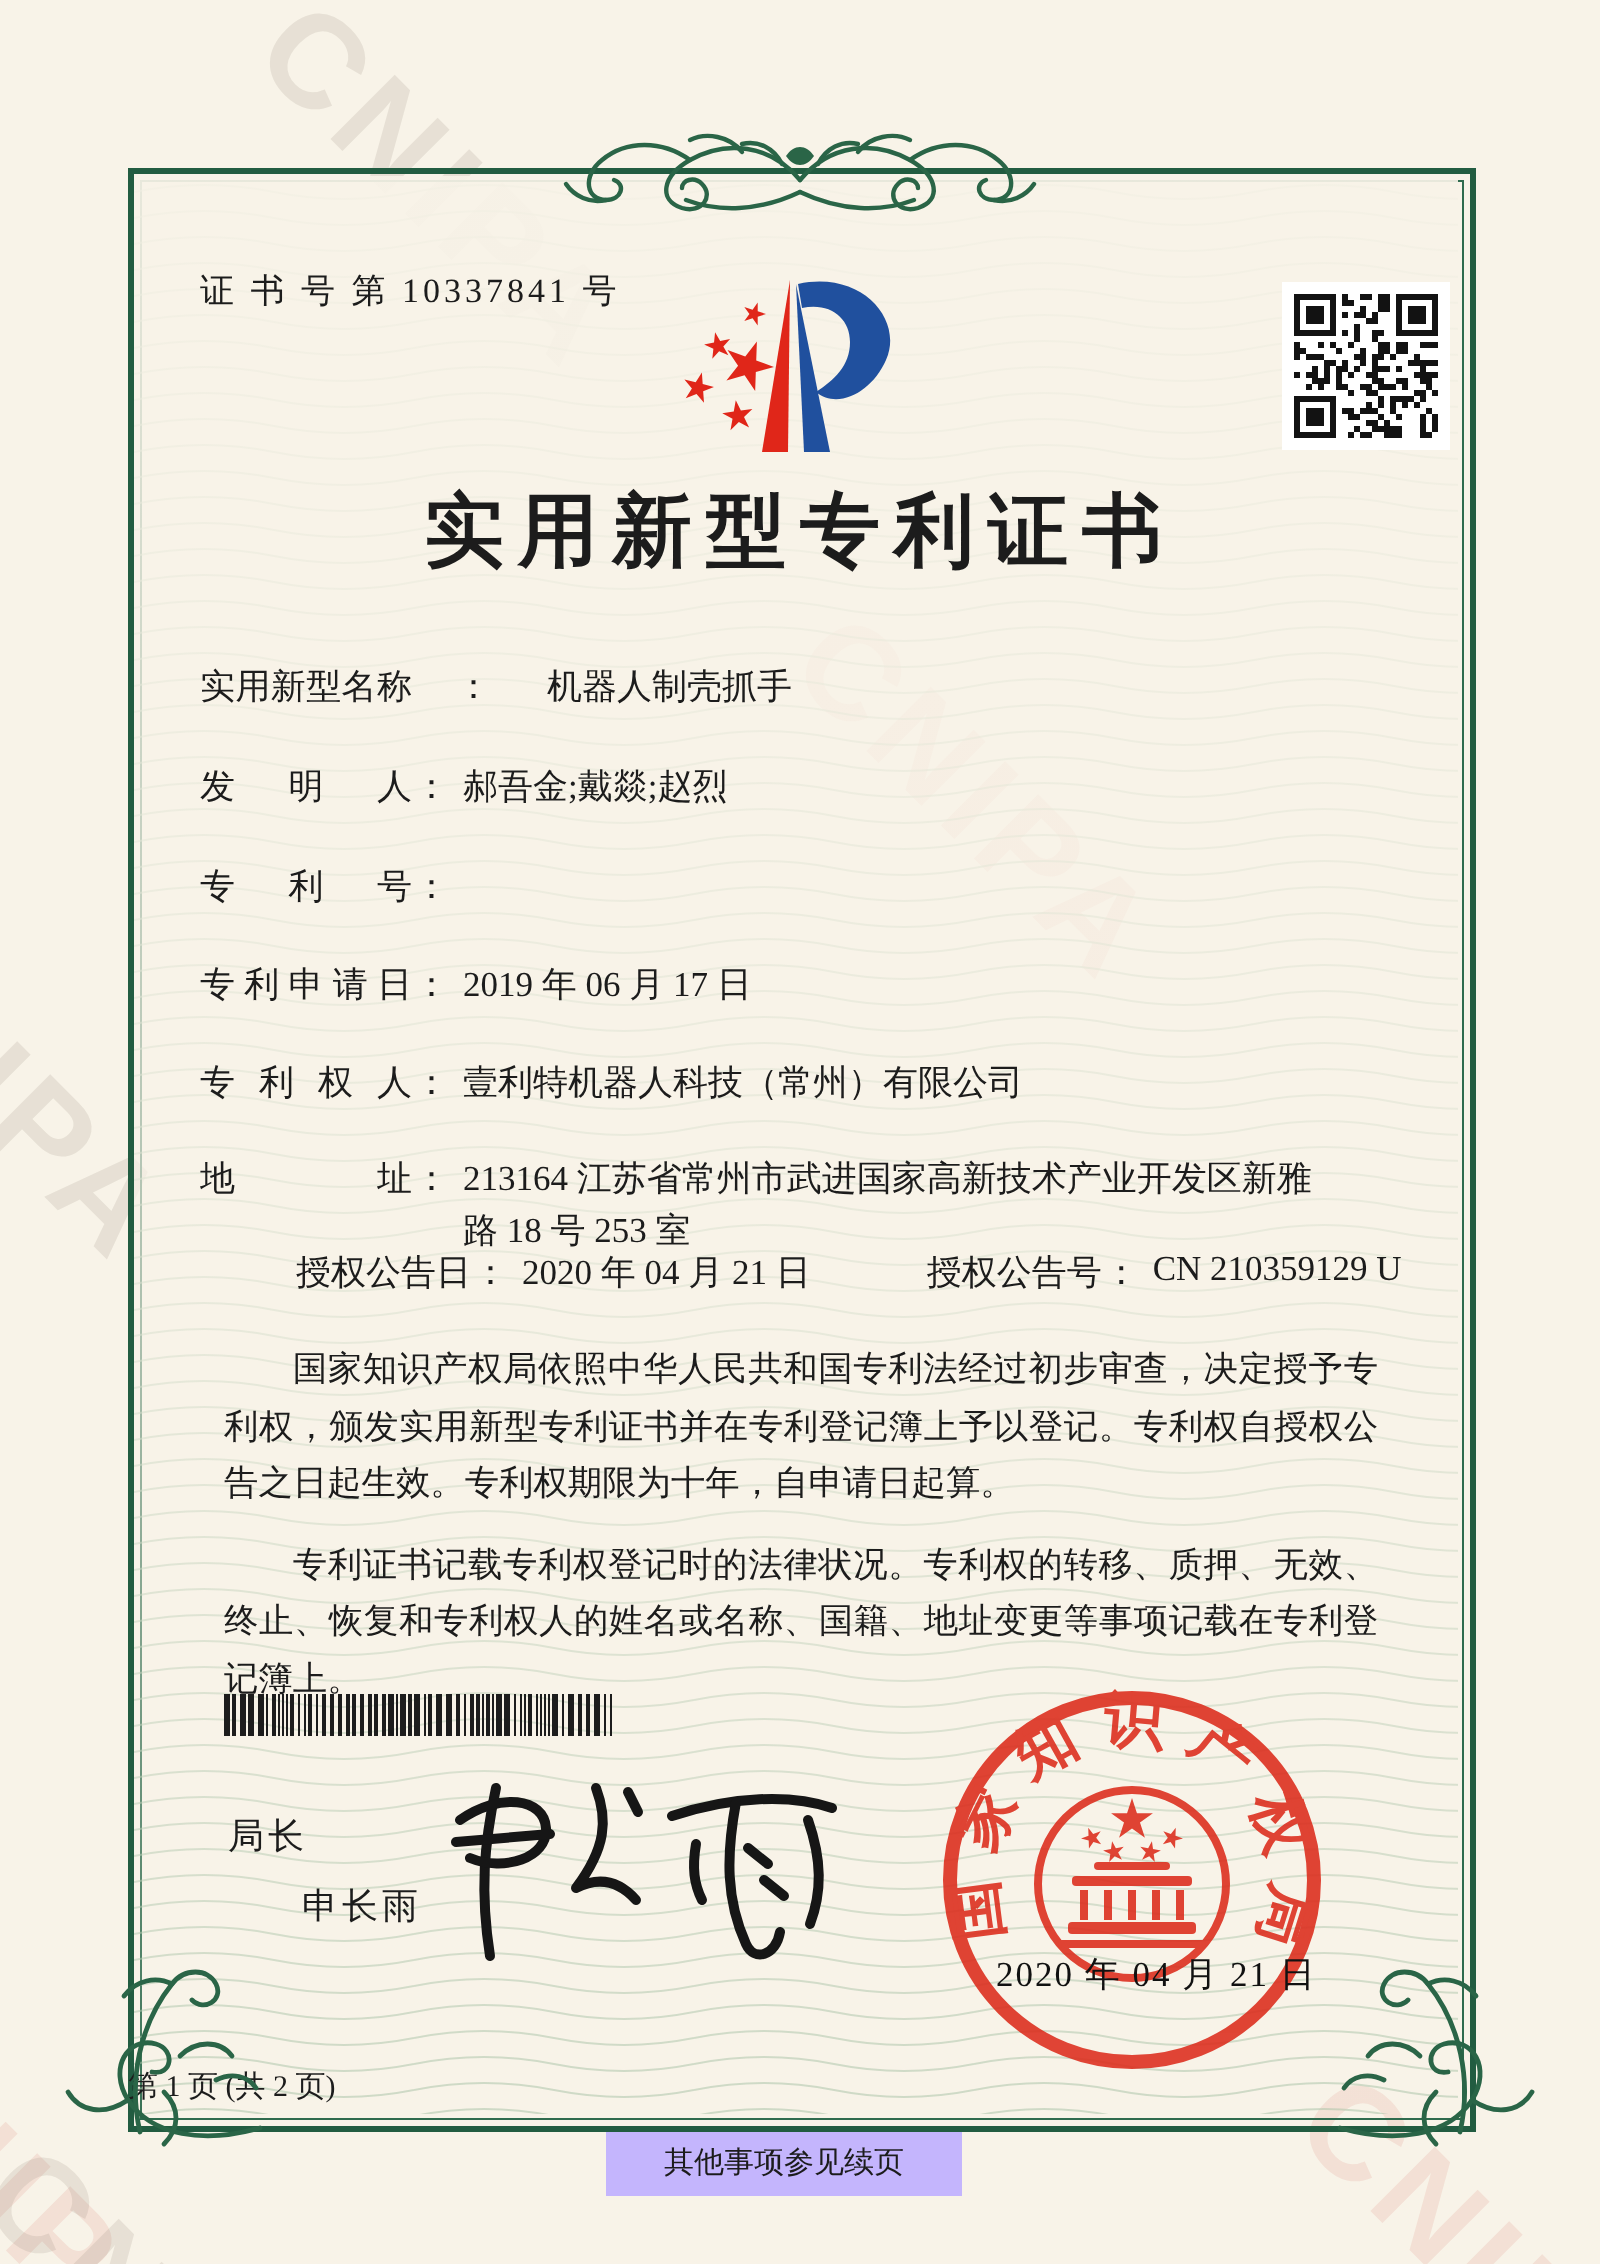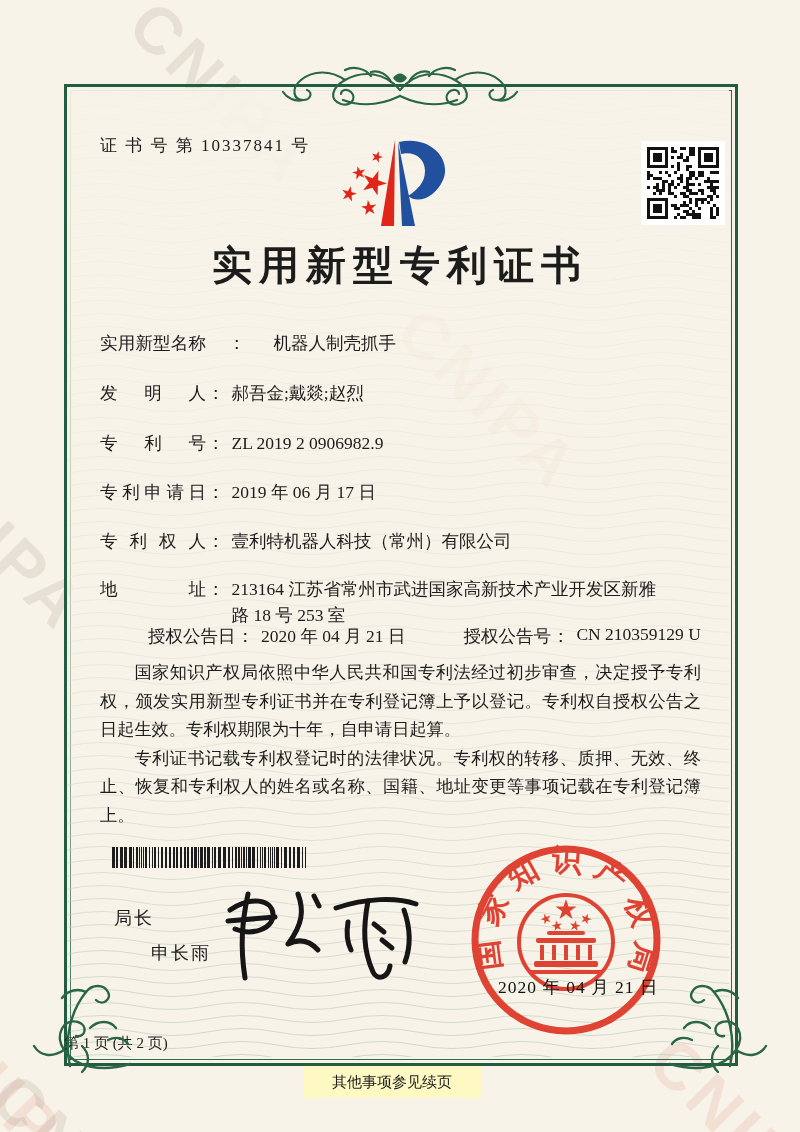--- a/index.html
+++ b/index.html
@@ -26,29 +26,29 @@
   .title{position:absolute;left:0;top:238px;width:800px;text-align:center;
          font-size:40px;font-weight:bold;letter-spacing:7px;}
   .frow{position:absolute;left:100px;display:flex;font-size:17.5px;line-height:26px;}
   .flabel{display:inline-block;width:106px;text-align:justify;text-align-last:justify;}
   .fcolon{margin:0 7px 0 1px;}
   .fvalue{white-space:pre-line;max-width:495px;}
   .grant-row{position:absolute;left:100px;top:624px;font-size:17.5px;display:flex;}
   .grant-pair{display:flex;margin-left:48px;}
   .grant-pair.second{margin-left:58px;}
   .paras{position:absolute;left:100px;top:659px;width:601px;font-size:17.2px;line-height:28.5px;text-align:justify;}
-  .paras p{margin:0;text-indent:2em;}
+  .paras p{margin:12px;text-indent:2em;}
   
   .signer-title{position:absolute;left:114px;top:906px;font-size:18px;letter-spacing:2px;}
   .signer-name{position:absolute;left:114px;top:941px;font-size:18px;letter-spacing:2px;margin-left:37px;}
   
   .seal-date{position:absolute;left:498px;top:975px;font-size:17.5px;letter-spacing:1px;color:#111;z-index:6;}
   
   .page-num{position:absolute;left:64px;top:1034px;width:668px;text-align:left;font-size:15px;}
-  .cont-box{position:absolute;left:303px;top:1066px;width:178px;height:32px;background:#fef9c3;
+  .cont-box{position:absolute;left:303px;top:1066px;width:178px;height:32px;background:#c4b5fd;
             text-align:center;line-height:32px;font-size:15px;z-index:3;}
   svg{display:block;}
 </style>
 </head>
 <body>
 
 <div class="wm wm-grey" style="left:168px;top:-14px;">CNIPA</div>
 <div class="wm wm-pink" style="left:436px;top:292px;">CNIPA</div>
 <div class="wm wm-grey" style="left:-58px;top:432px;">CNIPA</div>
 <div class="wm wm-pink" style="left:-48px;top:988px;">CNIPA</div>
@@ -313,21 +313,20 @@
     <span class="fvalue">机器人制壳抓手</span>
 </div>
 <div class="frow" style="top:380px;">
   <span class="flabel">发明人</span>
     <span class="fcolon">：</span>
     <span class="fvalue">郝吾金;戴燚;赵烈</span>
 </div>
 <div class="frow" style="top:430px;">
   <span class="flabel">专利号</span>
     <span class="fcolon">：</span>
-    <span class="fvalue">ZL 2019 2 0906982.9</span>
 </div>
 <div class="frow" style="top:479px;">
   <span class="flabel">专利申请日</span>
     <span class="fcolon">：</span>
     <span class="fvalue">2019 年 06 月 17 日</span>
 </div>
 <div class="frow" style="top:528px;">
   <span class="flabel">专利权人</span>
     <span class="fcolon">：</span>
     <span class="fvalue">壹利特机器人科技（常州）有限公司</span>

